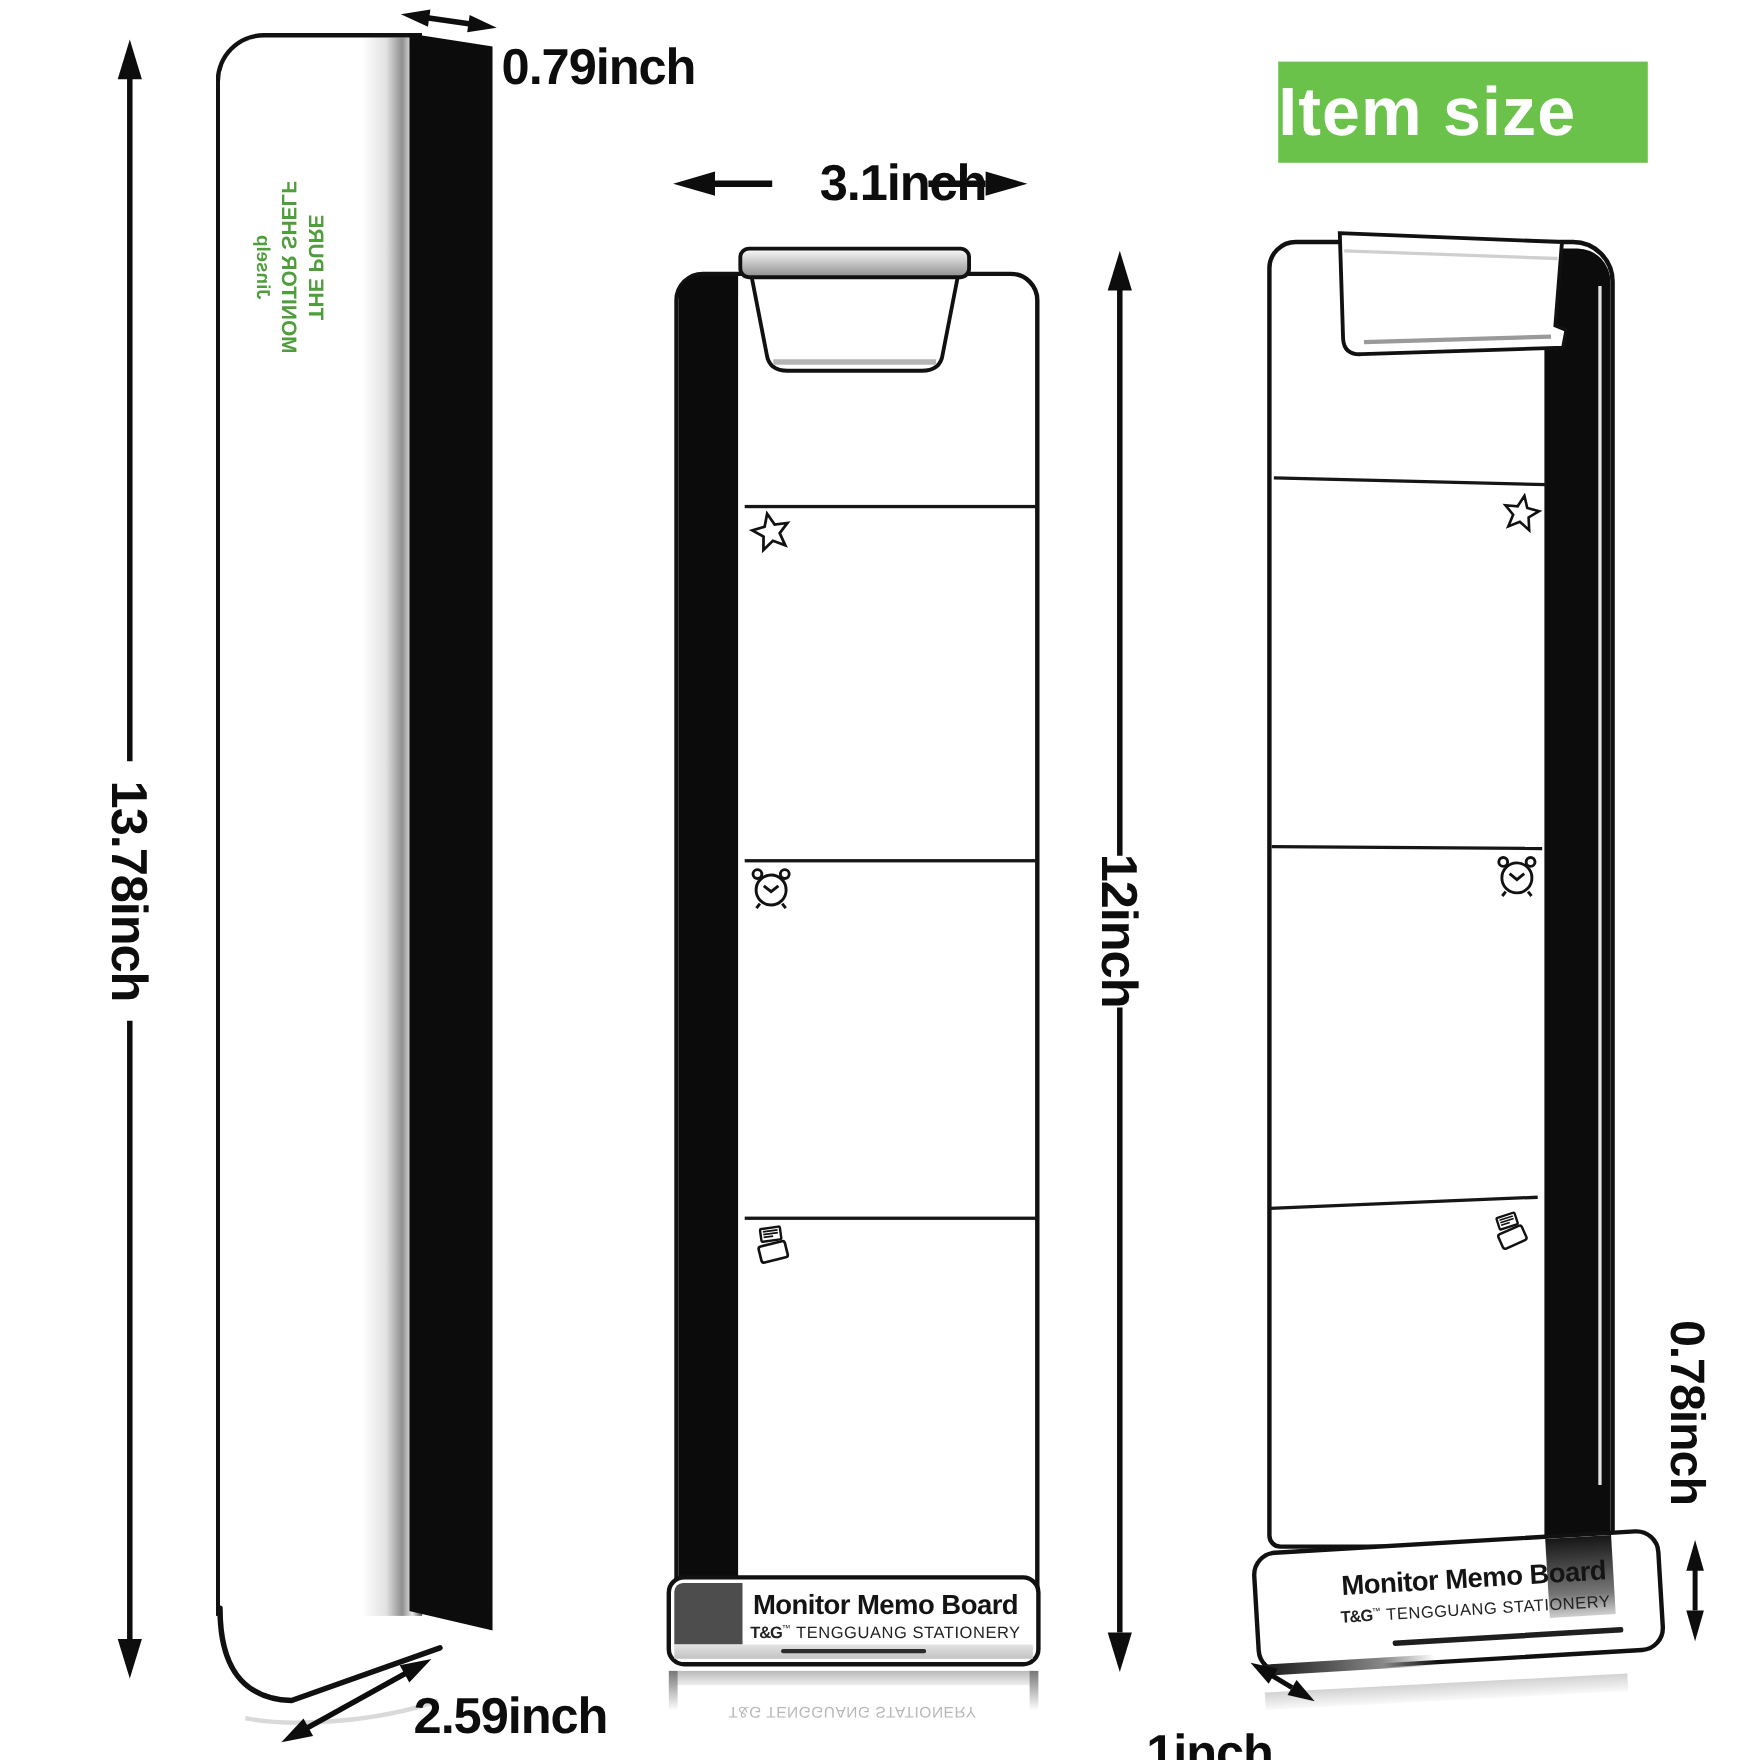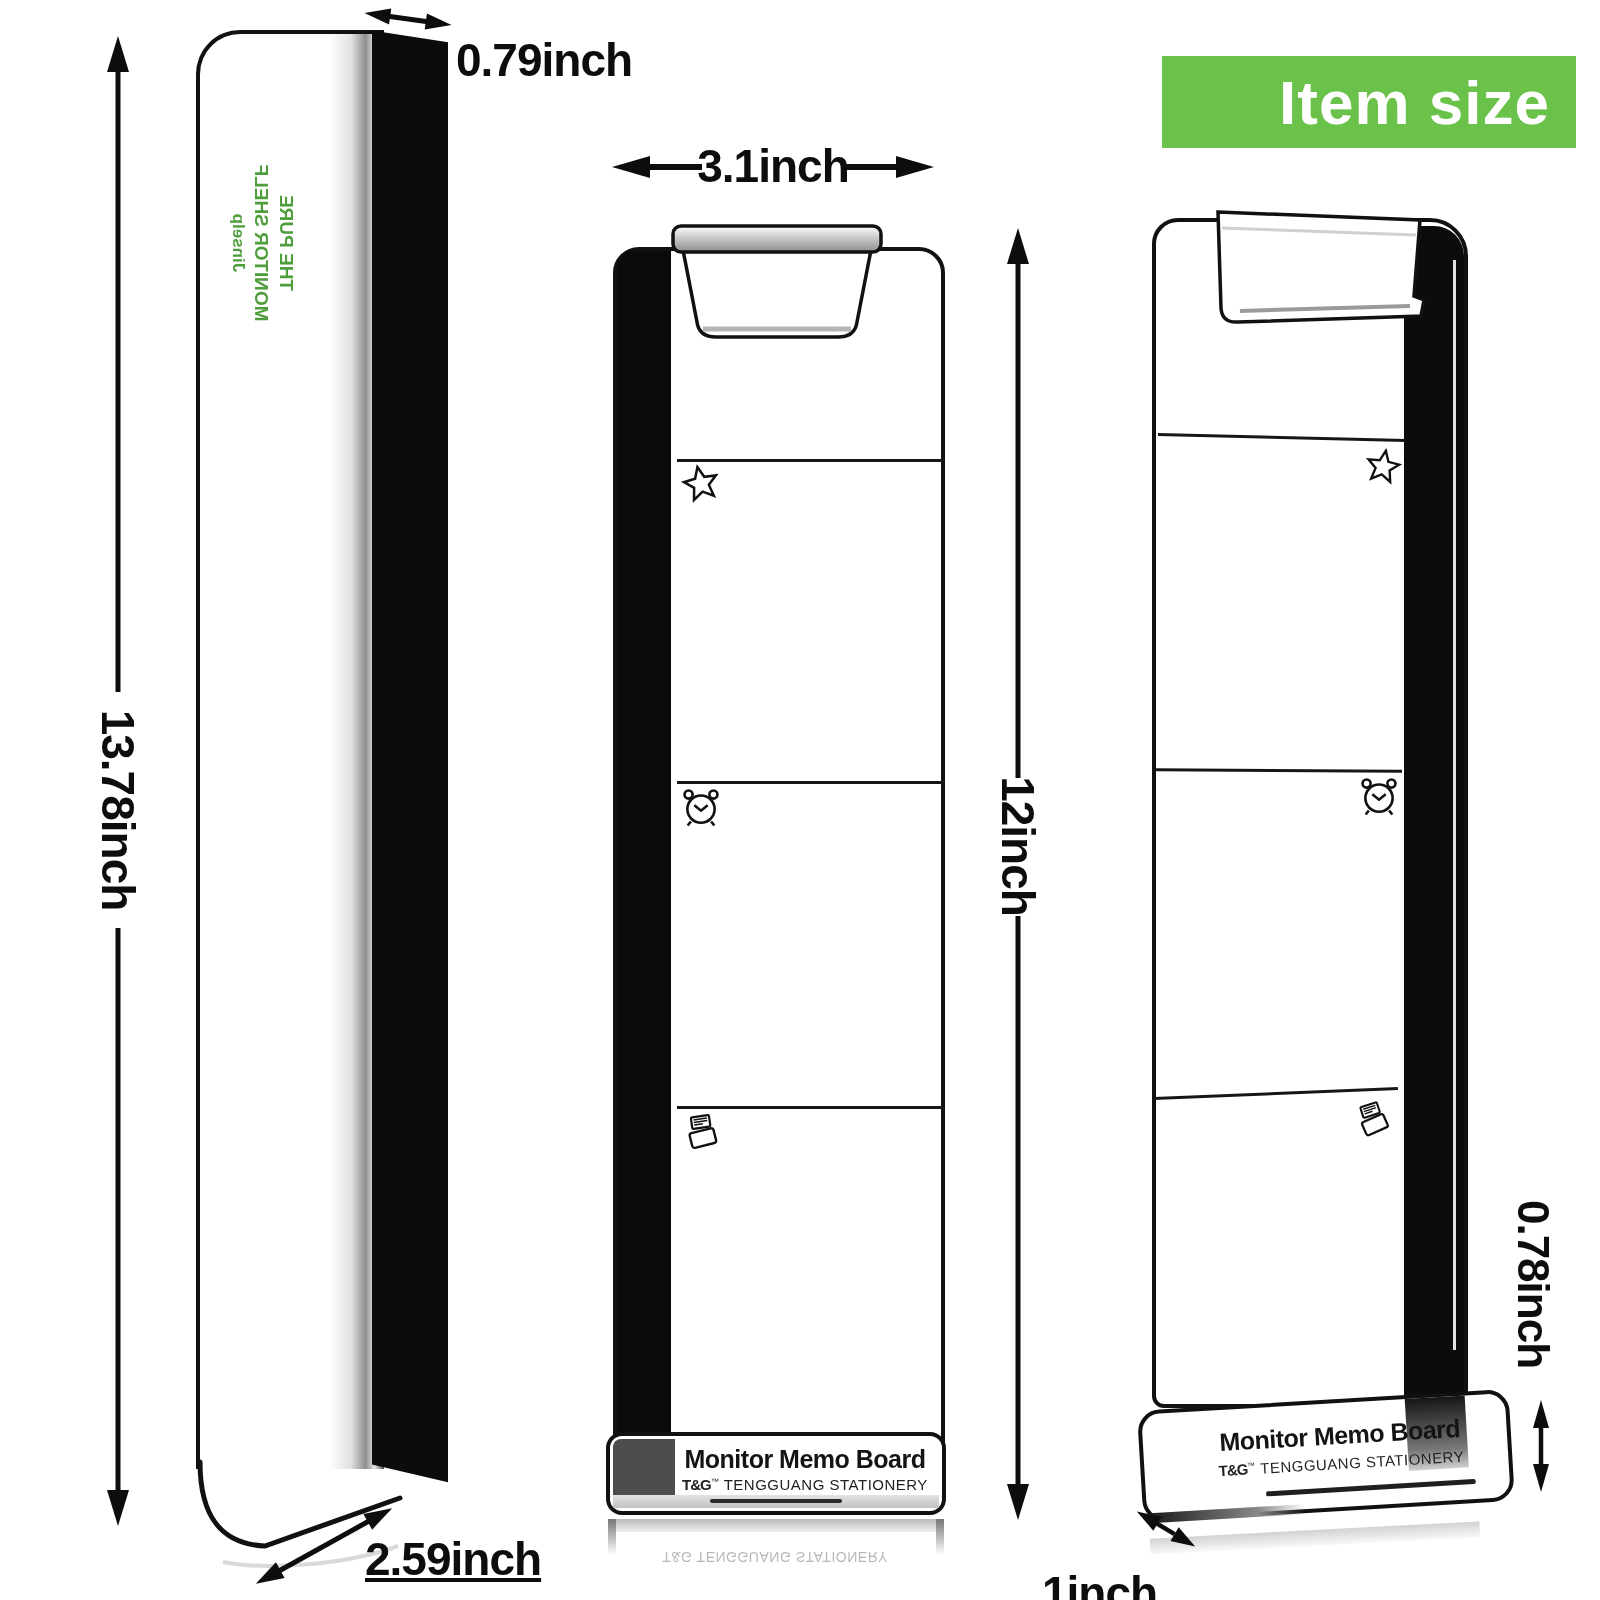--- a/index.html
+++ b/index.html
@@ -2,23 +2,23 @@
 <html><head>
 <meta charset="utf-8">
 <style>
   html,body{margin:0;padding:0;background:#fff;}
   .stage{position:relative;width:1600px;height:1600px;background:#ffffff;overflow:hidden;
          font-family:"Liberation Sans",sans-serif;color:#0d0d0d;}
   .abs{position:absolute;}
   .dim-label{position:absolute;font-weight:bold;font-size:46px;color:#0d0d0d;white-space:nowrap;
              letter-spacing:-1px;}
   .rot90{transform:translate(-50%,-50%) rotate(90deg);}
-  .ctr{transform:translate(-50%,-50%);}
-  .banner{position:absolute;left:1162px;top:56px;width:414px;height:92px;background:#6bc24a;
-          display:flex;align-items:center;justify-content:flex-end;padding-right:26px;
+  .ctr{transform:translate(-50%,-50%);margin-left:48px;}
+  .banner{position:absolute;left:1162px;top:56px;width:336px;height:92px;background:#6bc24a;
+          display:flex;align-items:center;justify-content:flex-start;padding-right:26px;
           box-sizing:border-box;color:#ffffff;font-weight:bold;font-size:62px;letter-spacing:1px;}
   .board{position:absolute;background:#ffffff;border:4px solid #111;}
   .divline{position:absolute;background:#161616;height:3px;}
   .tray-title{position:absolute;left:66px;right:8px;text-align:center;font-weight:bold;
               font-size:25px;letter-spacing:-0.5px;color:#141414;white-space:nowrap;}
   .tray-brand{position:absolute;left:66px;right:8px;text-align:center;font-size:15px;
               color:#222;white-space:nowrap;letter-spacing:0.5px;}
   .brand-logo{font-weight:bold;letter-spacing:-1px;}
   .brand-tm{font-size:8px;vertical-align:super;}
   .green-text{position:absolute;left:263px;top:243px;
@@ -75,21 +75,21 @@
   </svg>
   <div class="dim-label" style="left:456px;top:33px;">0.79inch</div>
 
   <svg class="abs" style="left:236px;top:1494px;" width="176" height="104" viewBox="0 0 176 104">
     <g transform="rotate(-29 88 52)" fill="#0d0d0d">
       <polygon points="10,52 38,43 38,61"></polygon>
       <line x1="36" y1="52" x2="140" y2="52" stroke="#0d0d0d" stroke-width="5"></line>
       <polygon points="166,52 138,43 138,61"></polygon>
     </g>
   </svg>
-  <div class="dim-label" style="left:365px;top:1532px;text-decoration:underline;">2.59inch</div>
+  <div class="dim-label" style="left:376px;top:1532px;">2.59inch</div>
 
   <svg class="abs" style="left:598px;top:144px;" width="348" height="46" viewBox="0 0 348 46">
     <g fill="#0d0d0d">
       <polygon points="14,23 52,12 52,34"></polygon>
       <line x1="50" y1="23" x2="104" y2="23" stroke="#0d0d0d" stroke-width="6"></line>
       <line x1="246" y1="23" x2="298" y2="23" stroke="#0d0d0d" stroke-width="6"></line>
       <polygon points="336,23 298,12 298,34"></polygon>
     </g>
   </svg>
   <div class="dim-label ctr" style="left:773px;top:166px;">3.1inch</div>

